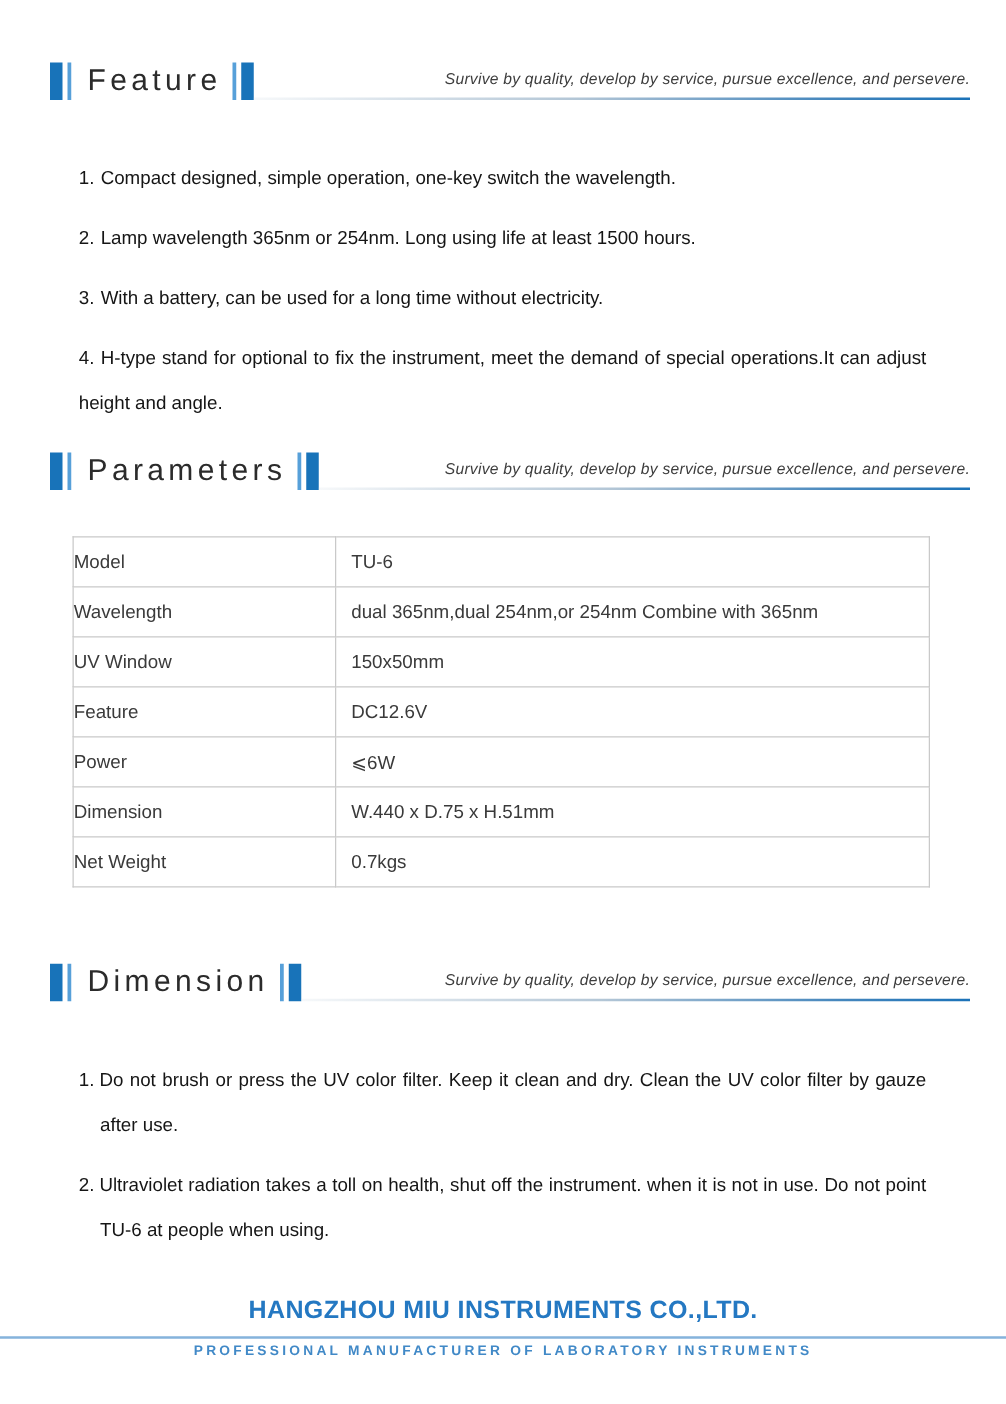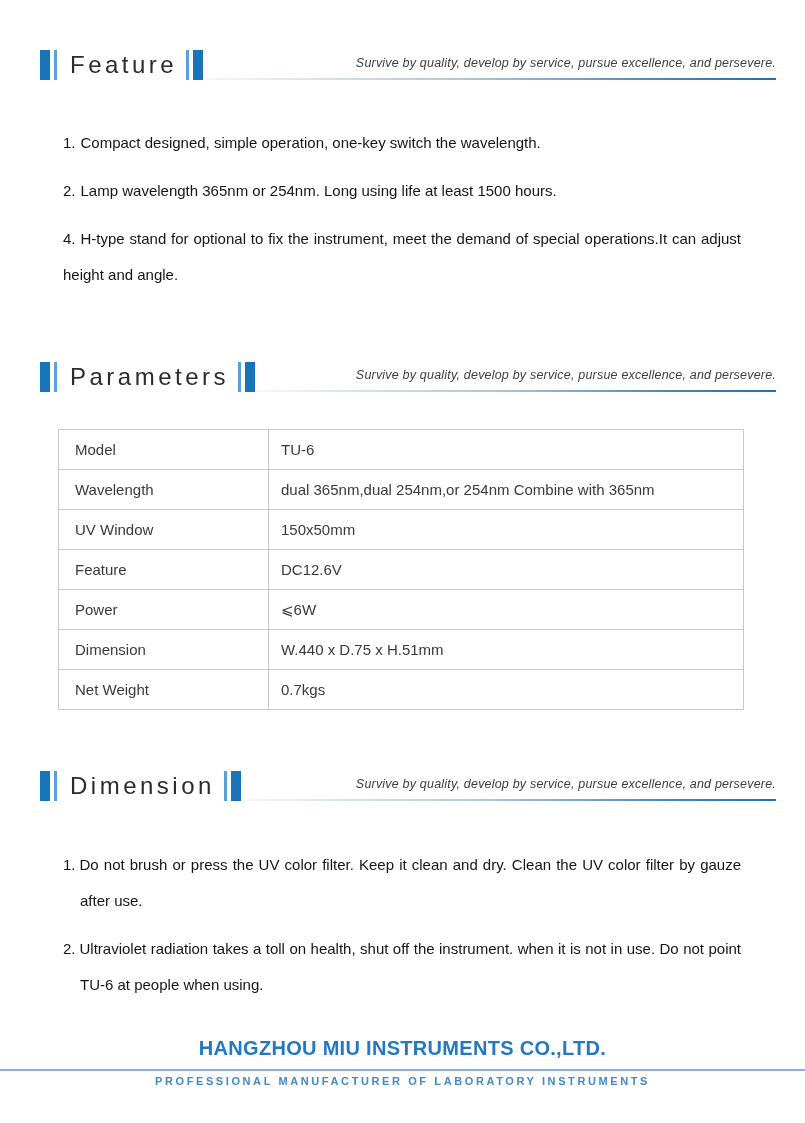--- a/index.html
+++ b/index.html
@@ -52,21 +52,21 @@
   
   .params-table {
     position:absolute; left:58px; top:429px; width:686px;
     border-collapse:collapse; table-layout:fixed;
     font-size:15px; color:#3a3a3a;
   }
   .params-table td {
     border:1px solid #c9c9c9; height:40px; vertical-align:middle;
     background:#fff;
   }
-  .params-table td.c1 { width:210px; padding-left:16px; }
+  .params-table td.c1 { width:210px; padding-left:0; }
   .params-table td.c2 { padding-left:12px; }
 
   
   .footer-company {
     position:absolute; left:0; top:1037px; width:100%;
     text-align:center; font-size:20px; font-weight:700;
     letter-spacing:0.3px; color:#2478c2;
   }
   .footer-rule {
     position:absolute; left:0; top:1069px; width:100%; height:2px;
@@ -93,20 +93,21 @@
     <span class="bar thin"></span>
     <span class="gap4"></span>
     <span class="bar thick"></span>
     <span class="grad-line"></span>
     <span class="tagline">Survive by quality, develop by service, pursue excellence, and persevere.</span>
   </header>
 
   <div class="list" style="top:113px">
     <p><span class="num">1.</span><span>Compact designed, simple operation, one-key switch the wavelength.</span></p>
     <p><span class="num">2.</span><span>Lamp wavelength 365nm or 254nm. Long using life at least 1500 hours.</span></p>
+    <p><span class="num">3.</span><span>With a battery, can be used for a long time without electricity.</span></p>
     <p><span class="num">4.</span><span>H-type stand for optional to fix the instrument, meet the demand of special operations.It can adjust height and angle.</span></p>
   </div>
 
   <header class="sec-header" style="top:362px">
     <span class="bar thick"></span>
     <span class="gap4"></span>
     <span class="bar thin"></span>
     <span class="gap12"></span>
     <h2 class="sec-title">Parameters</h2>
     <span class="gap10"></span>

